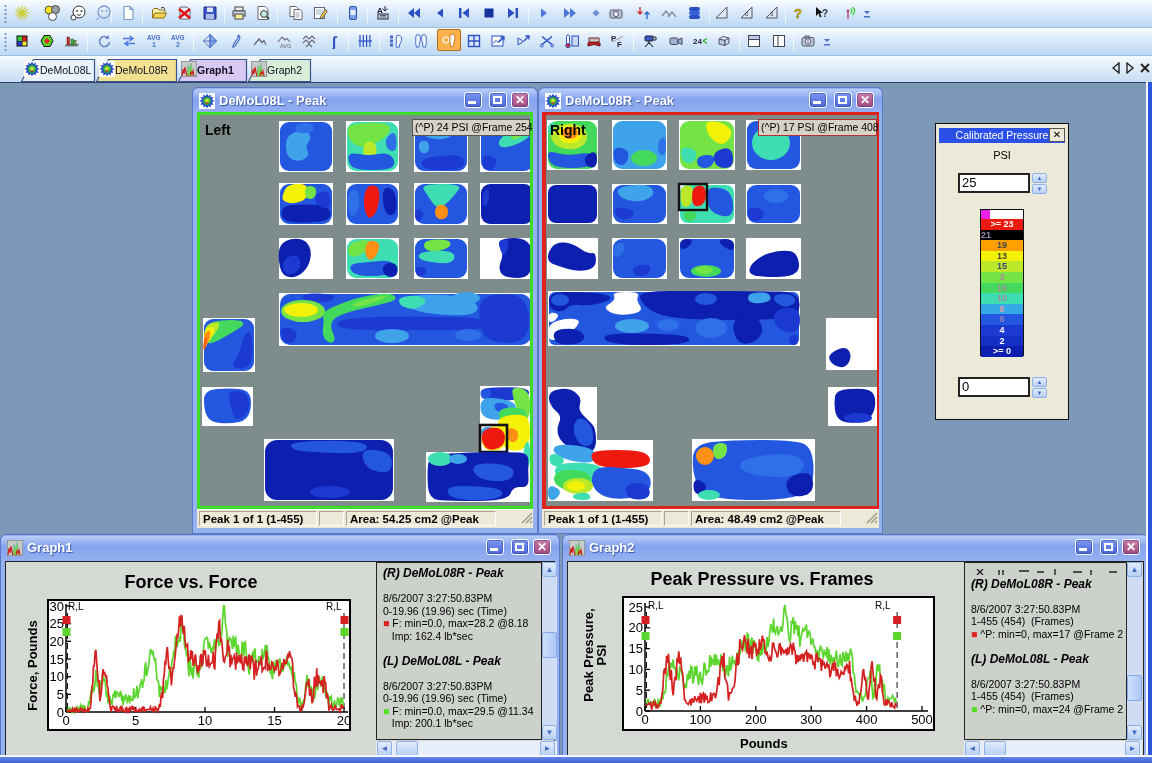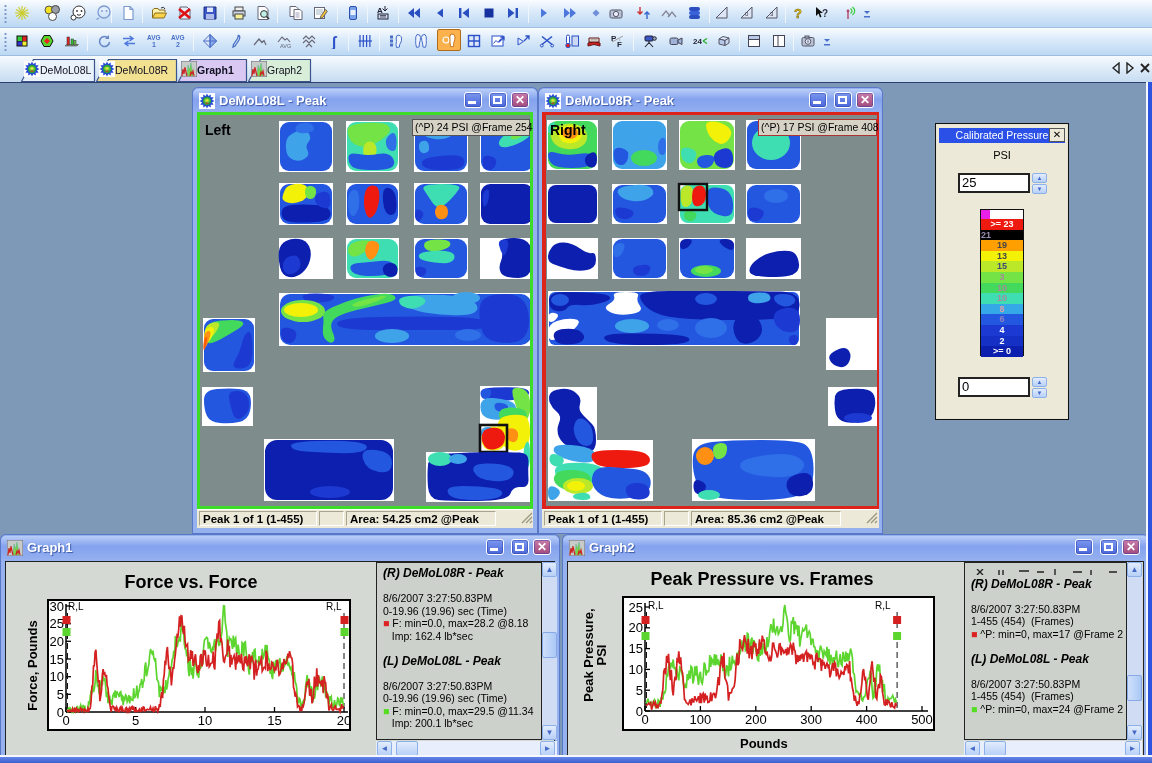--- a/index.html
+++ b/index.html
@@ -646,21 +646,21 @@
     <path d="M155.0,366.0 Q162.0,369.0 159.0,375.0 Q156.0,381.0 151.5,379.0 Q147.0,377.0 147.5,370.0 Q148.0,363.0 155.0,366.0 Z" fill="#0c1fae"></path>
     <ellipse cx="159.0" cy="341.0" rx="9.0" ry="9.0" fill="#ff9014"></ellipse>
     <path d="M174.0,328.0 Q182.0,327.0 181.0,335.0 Q180.0,343.0 174.0,344.0 Q168.0,345.0 167.0,337.0 Q166.0,329.0 174.0,328.0 Z" fill="#74e346"></path>
     <ellipse cx="163.0" cy="380.0" rx="11.0" ry="5.0" fill="#3eddb2"></ellipse>
   </svg>
 <div style="position:absolute;left:550px;top:122px;font-weight:bold;font-size:14px;color:#000">Right</div>
 <div style="position:absolute;left:758px;top:119px;width:119px;height:17px;background:#d6d2c6;border:1px solid #a33;font-size:10.5px;line-height:15px;color:#000;padding-left:2px;white-space:nowrap">(^P) 17 PSI @Frame 408</div>
 <div class="stat" style="left:542px;top:509px;width:337px;height:19px"></div>
 <div class="statsec" style="left:544px;top:511px;width:118px;height:15px">Peak 1 of 1 (1-455)</div>
 <div class="statsec" style="left:664px;top:511px;width:25px;height:15px"></div>
-<div class="statsec" style="left:691px;top:511px;width:150px;height:15px">Area: 85.36 cm2 @Peak</div>
+<div class="statsec" style="left:691px;top:511px;width:150px;height:15px">Area: 48.49 cm2 @Peak</div>
 <div style="position:absolute;left:935px;top:123px;width:134px;height:297px;background:#ece9d8;border:1px solid #111;box-shadow:0 0 0 1px #e8e4d4 inset">
 <div style="position:absolute;left:3px;top:4px;right:3px;height:15px;background:#2a50e8;color:#fff;font-size:10.5px;text-align:center;line-height:14px">Calibrated Pressure
 <div style="position:absolute;right:0;top:0;width:16px;height:14px;background:#ece9d8;border:1px solid #555;color:#000;font-size:10px;line-height:12px">✕</div></div>
 <div style="position:absolute;left:0;top:25px;width:100%;text-align:center;font-size:11px;color:#000">PSI</div>
 <div style="position:absolute;left:22px;top:49px;width:72px;height:20px;background:#fff;border:2px solid #222;font-size:13px;line-height:16px;padding-left:2px;color:#000">25</div>
 <div class="sbtn" style="left:96px;top:49px;width:15px;height:10px;line-height:9px;font-size:6px">▲</div>
 <div class="sbtn" style="left:96px;top:60px;width:15px;height:10px;line-height:9px;font-size:6px">▼</div>
 <div style="position:absolute;left:22px;top:253px;width:72px;height:20px;background:#fff;border:2px solid #222;font-size:13px;line-height:16px;padding-left:2px;color:#000">0</div>
 <div class="sbtn" style="left:96px;top:253px;width:15px;height:10px;line-height:9px;font-size:6px">▲</div>
 <div class="sbtn" style="left:96px;top:264px;width:15px;height:10px;line-height:9px;font-size:6px">▼</div>

